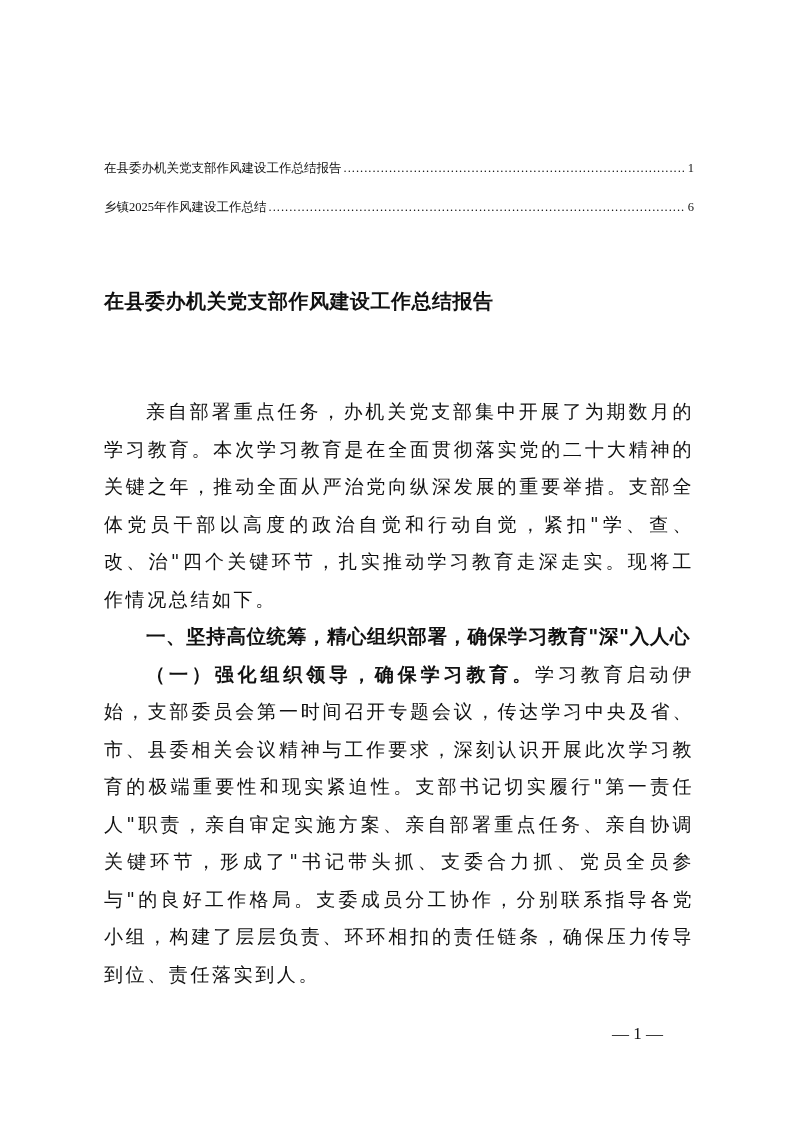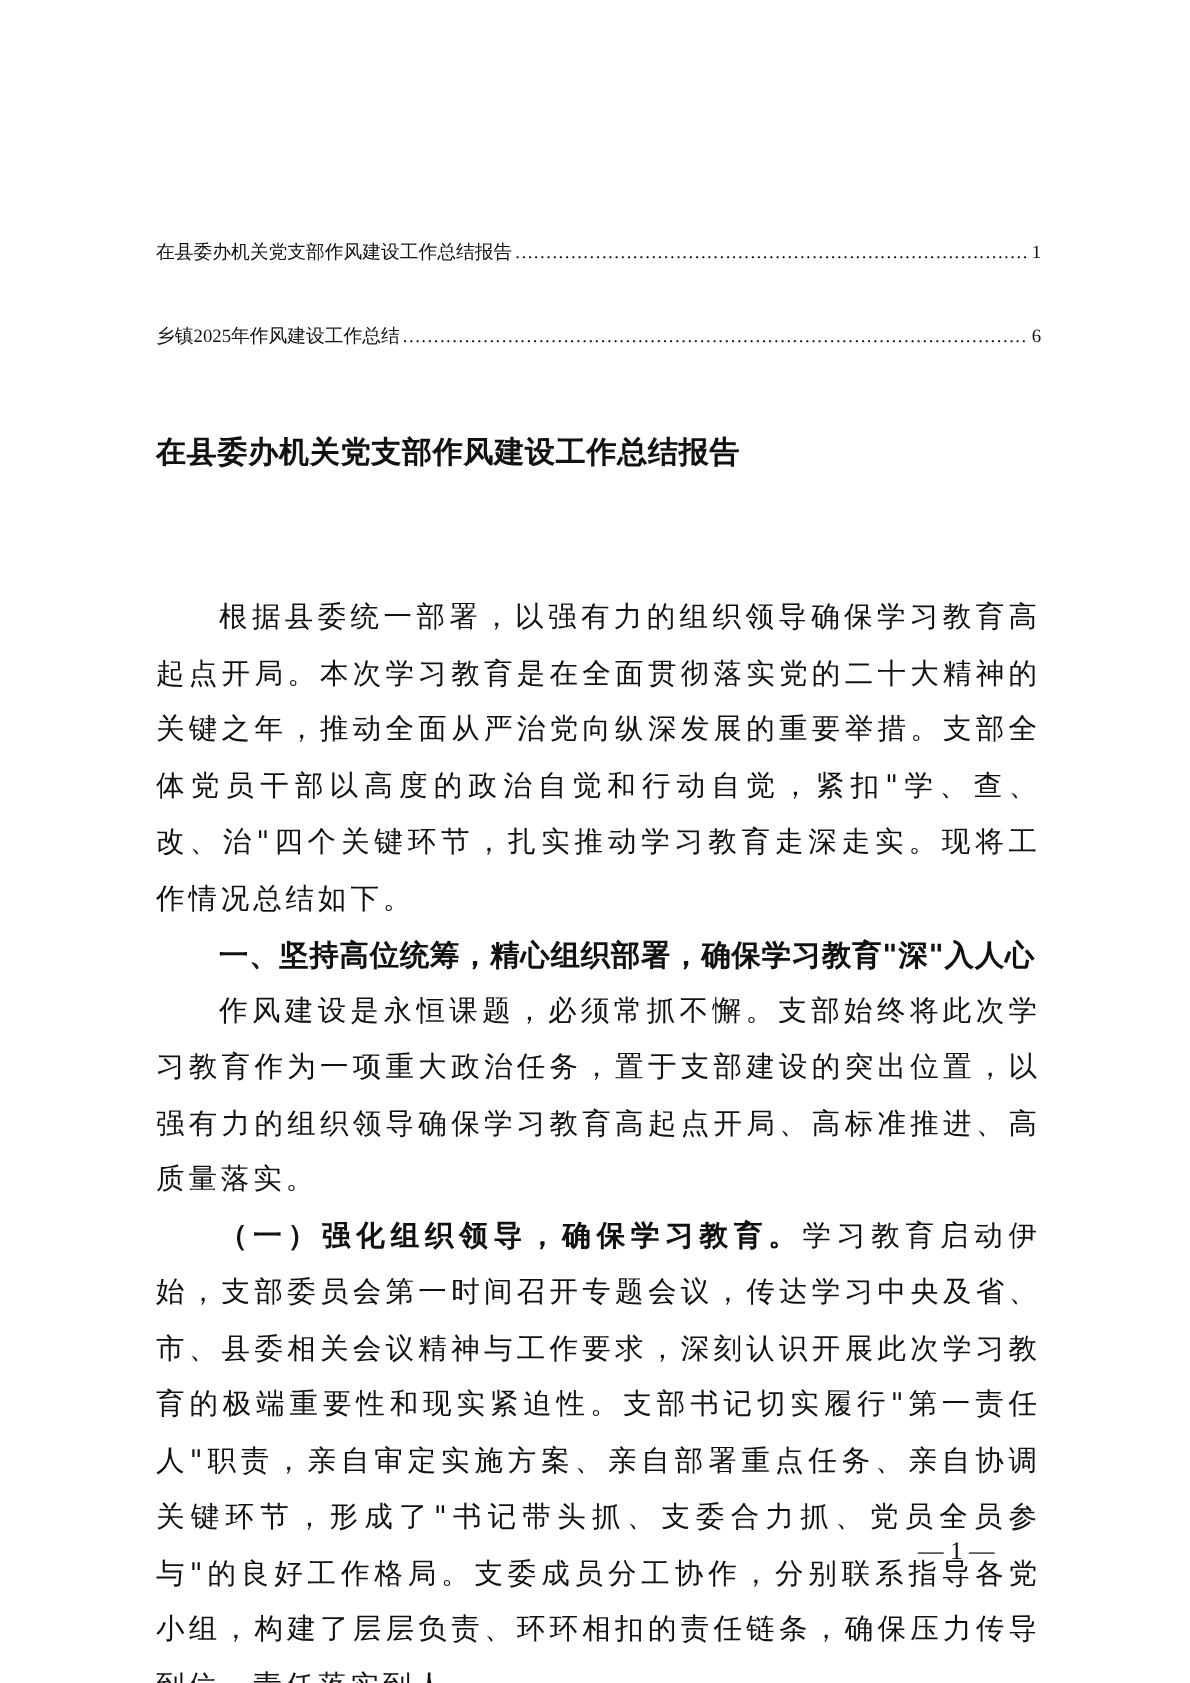--- a/index.html
+++ b/index.html
@@ -1,19 +1,19 @@
 <!DOCTYPE html>
 <html><head>
 <meta charset="utf-8">
 <style>
   html, body { margin: 0; padding: 0; background: #ffffff; }
   body { width: 793px; height: 1122px; position: relative; overflow: hidden; color: #111; font-family: "DejaVu Serif", "Liberation Serif", serif; }
   .toc { position: absolute; left: 104px; width: 590px; top: 160px; }
   .toc-entry { display: flex; align-items: baseline; font-size: 12.5px; height: 16px; line-height: 16px; font-family: "Liberation Serif", "DejaVu Serif", serif; }
-  .toc-entry + .toc-entry { margin-top: 40px; }
+  .toc-entry + .toc-entry { margin-top: 23px; }
   .toc-title { white-space: nowrap; }
   .toc-leader { flex: 1; overflow: hidden; white-space: nowrap; margin: 0 2px; letter-spacing: 1px; }
   .toc-leader::after { content: "........................................................................................................................................................................................................"; }
   .toc-page { white-space: nowrap; }
   .doc-title { position: absolute; left: 104px; top: 288px; font-family: "DejaVu Sans", "Liberation Sans", sans-serif; font-weight: bold; font-size: 20px; letter-spacing: 0.5px; margin: 0; }
   .body { position: absolute; left: 104px; width: 590px; top: 393px; font-size: 19px; line-height: 37.5px; }
   .body p { margin: 0; text-align: justify; text-align-last: left; letter-spacing: 2.6px; }
   .body p.indent { text-indent: 42px; }
   .heading1 { font-family: "DejaVu Sans", "Liberation Sans", sans-serif; font-weight: bold; font-size: 19.5px; letter-spacing: 0.6px !important; text-indent: 42px; }
   .sub-heading { font-weight: bold; font-family: "DejaVu Serif", "Liberation Serif", serif; }
@@ -31,19 +31,18 @@
   <div class="toc-entry">
     <span class="toc-title">乡镇2025年作风建设工作总结</span>
     <span class="toc-leader"></span>
     <span class="toc-page">6</span>
   </div>
 </div>
 
 <h1 class="doc-title">在县委办机关党支部作风建设工作总结报告</h1>
 
 <div class="body">
-  <p class="indent">根据县委统一部署，以强有力的组织领导确保学习教育高起点开局。本次学习教育是在全面贯彻落实党的二十大精神的关键之年，推动全面从严治党向纵深发展的重要举措。支部全体党员干部以高度的政治自觉和行动自觉，紧扣"学、查、改、治"四个关键环节，扎实推动学习教育走深走实。现将工作情况总结如下。</p>
+  <p class="indent">亲自部署重点任务，办机关党支部集中开展了为期数月的学习教育。本次学习教育是在全面贯彻落实党的二十大精神的关键之年，推动全面从严治党向纵深发展的重要举措。支部全体党员干部以高度的政治自觉和行动自觉，紧扣"学、查、改、治"四个关键环节，扎实推动学习教育走深走实。现将工作情况总结如下。</p>
   <p class="heading1">一、坚持高位统筹，精心组织部署，确保学习教育"深"入人心</p>
-  <p class="indent">作风建设是永恒课题，必须常抓不懈。支部始终将此次学习教育作为一项重大政治任务，置于支部建设的突出位置，以强有力的组织领导确保学习教育高起点开局、高标准推进、高质量落实。</p>
   <p class="indent"><span class="sub-heading">（一）强化组织领导，确保学习教育。</span><span>学习教育启动伊始，支部委员会第一时间召开专题会议，传达学习中央及省、市、县委相关会议精神与工作要求，深刻认识开展此次学习教育的极端重要性和现实紧迫性。支部书记切实履行"第一责任人"职责，亲自审定实施方案、亲自部署重点任务、亲自协调关键环节，形成了"书记带头抓、支委合力抓、党员全员参与"的良好工作格局。支委成员分工协作，分别联系指导各党小组，构建了层层负责、环环相扣的责任链条，确保压力传导到位、责任落实到人。</span></p>
 </div>
 
 <div class="page-number">— 1 —</div>
 
 </body></html>

